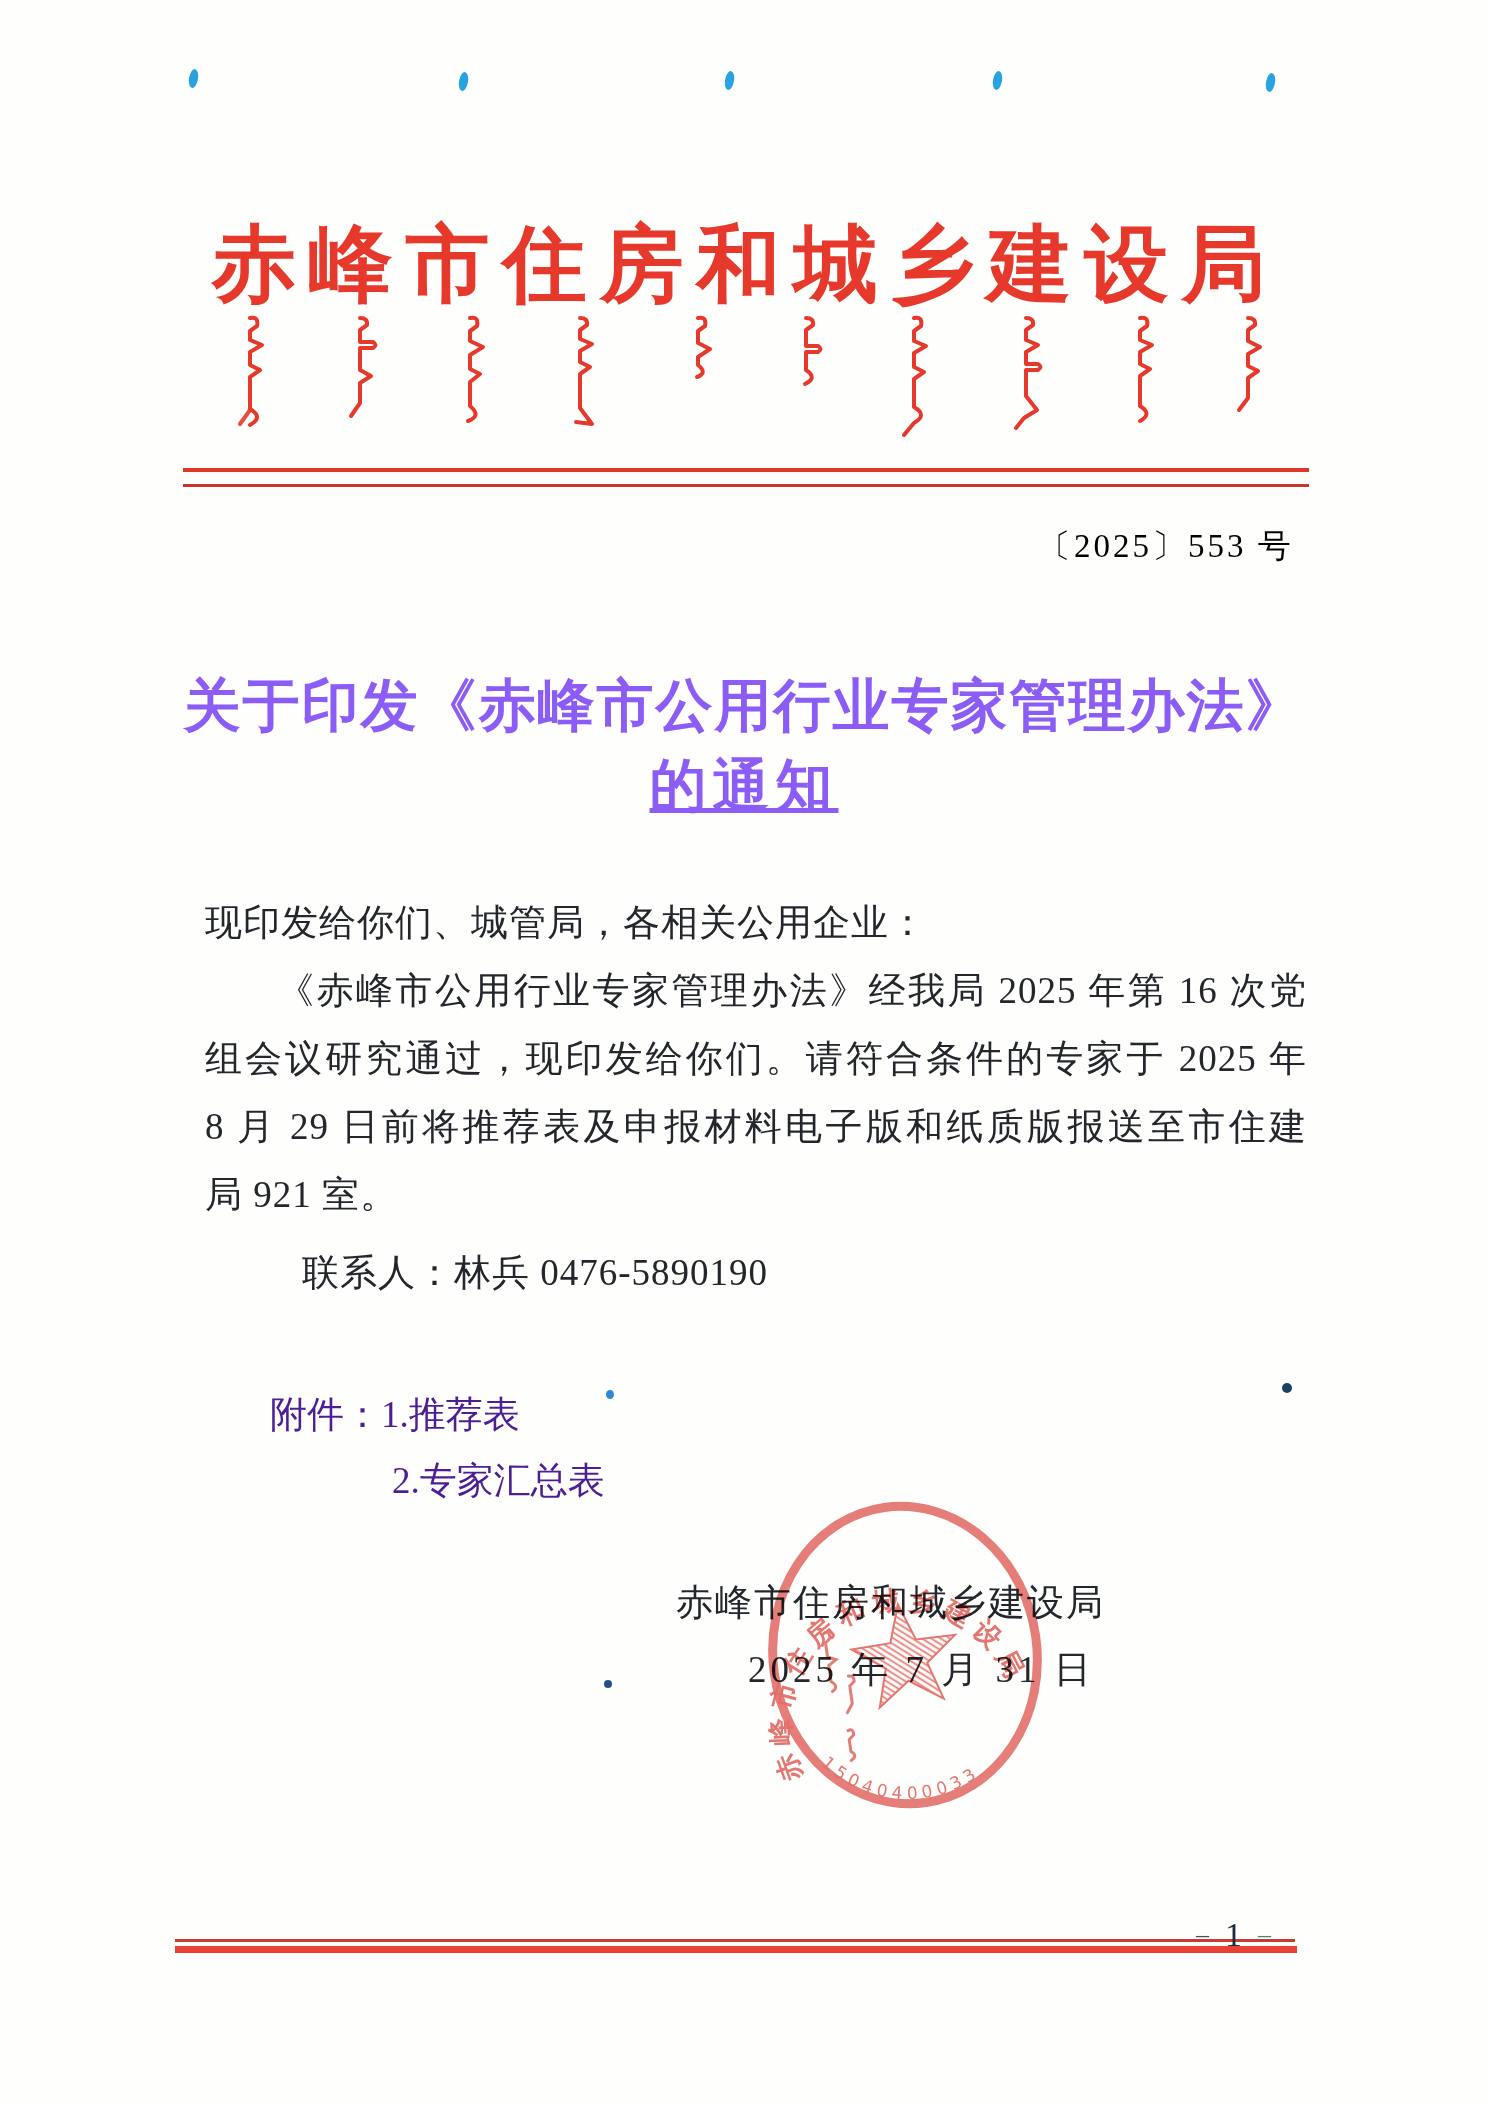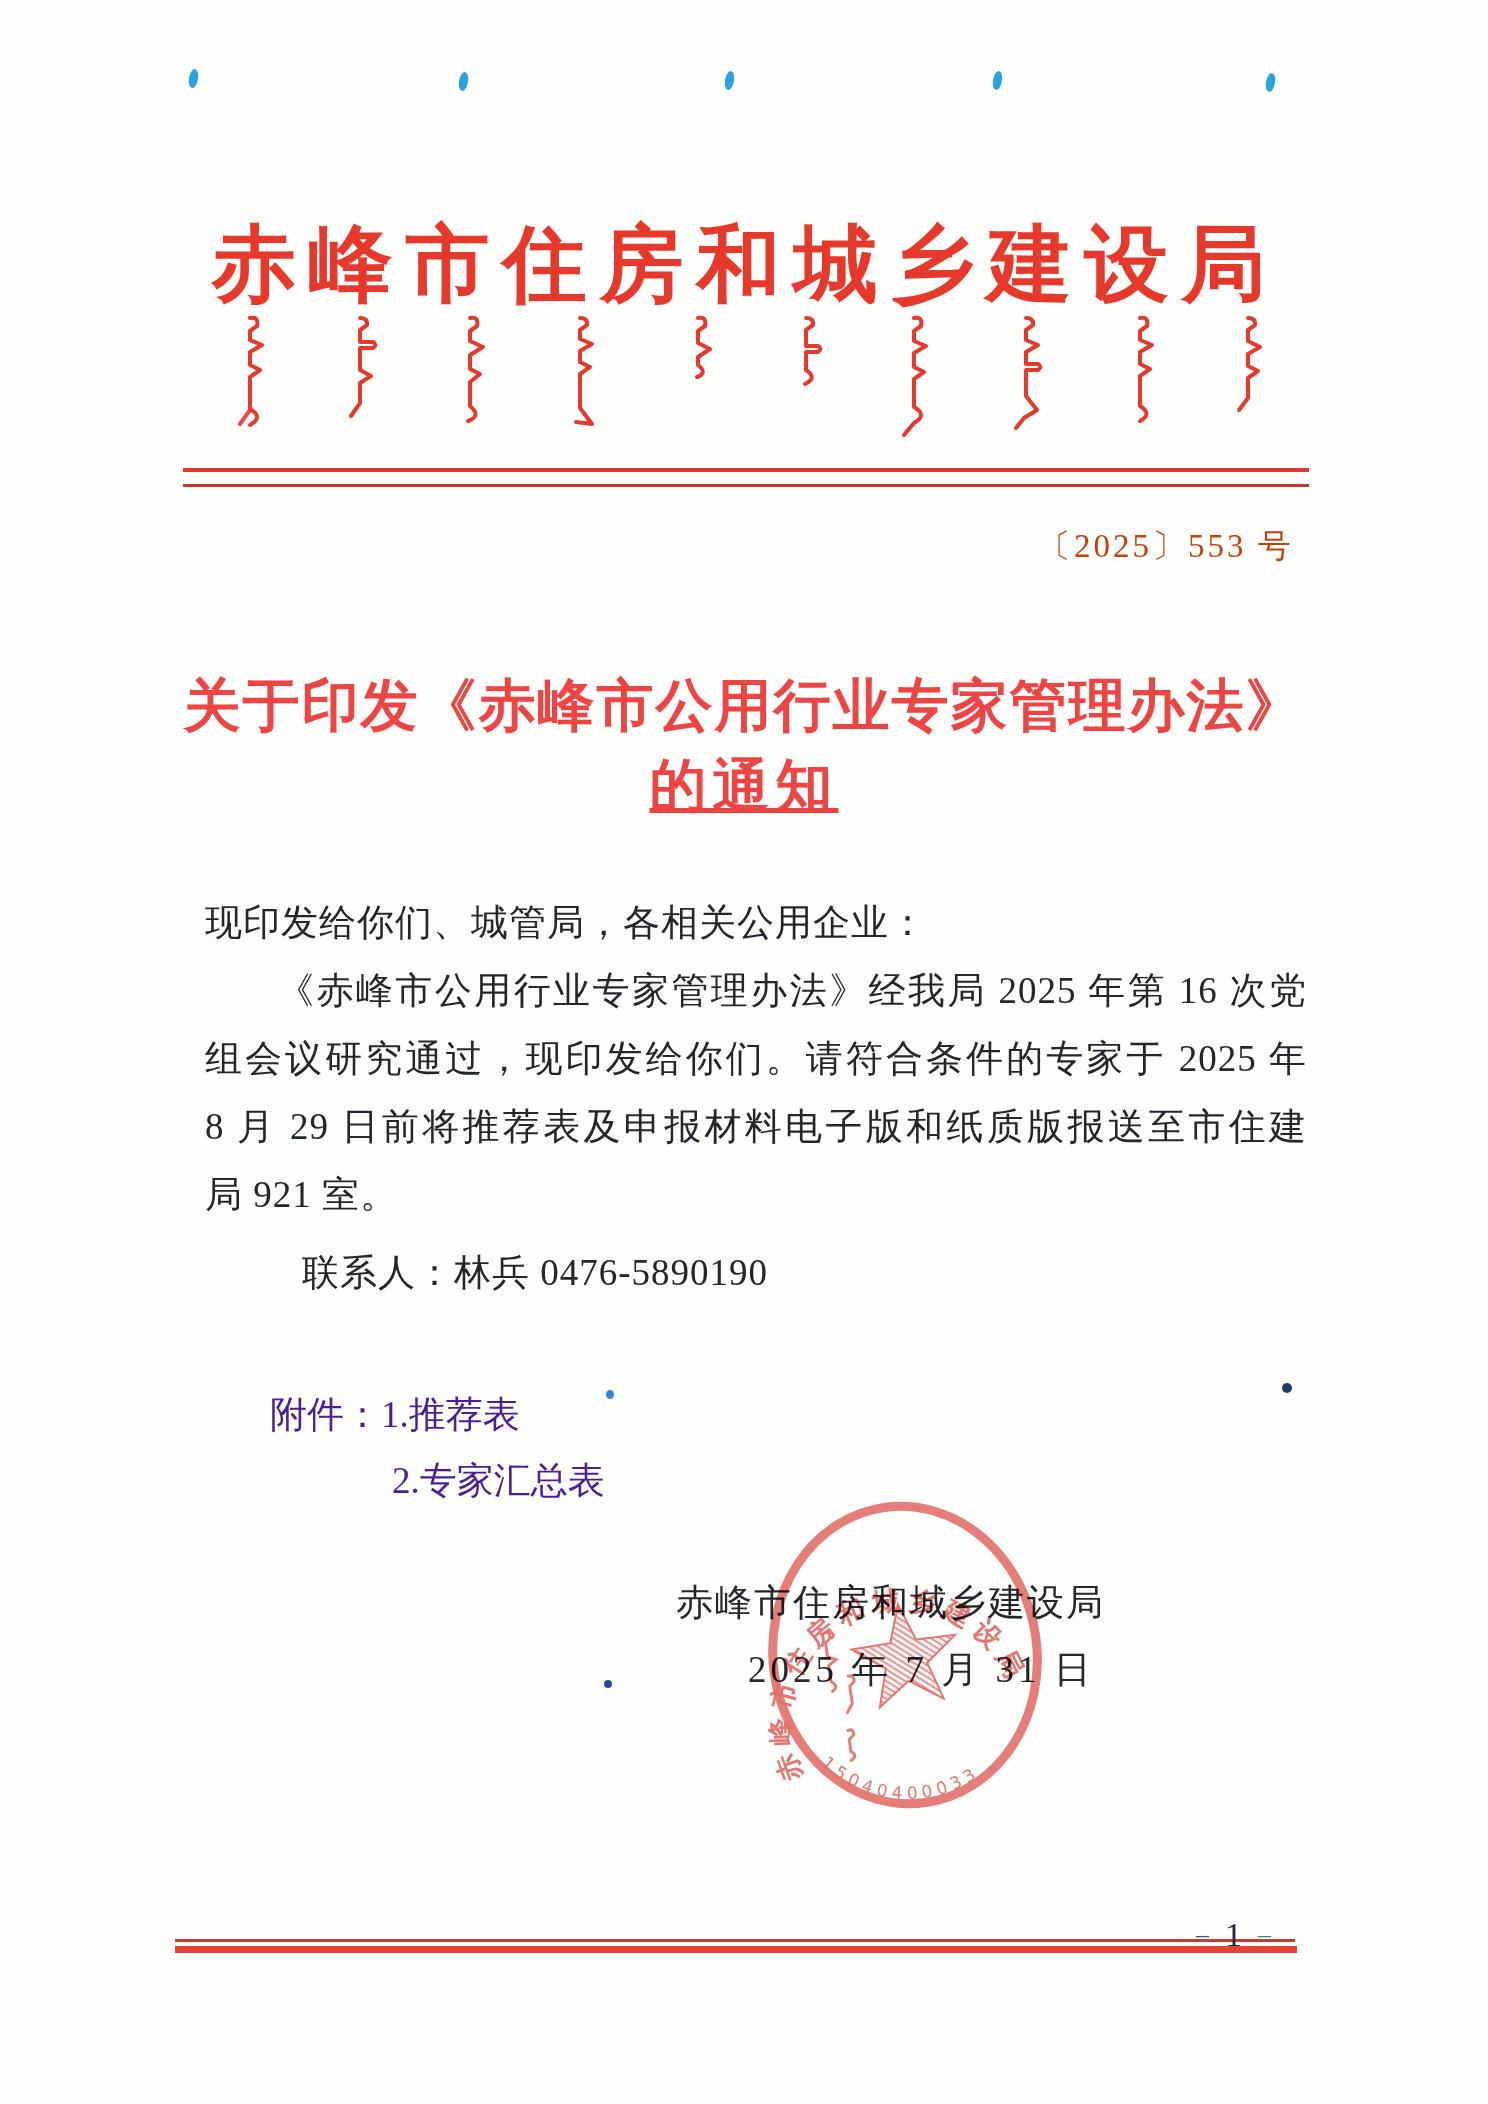--- a/index.html
+++ b/index.html
@@ -28,26 +28,26 @@
     white-space:nowrap;
   }
   .mongolian-row{position:absolute;left:210px;top:312px;}
 
   .red-sep{position:absolute;background:#dd3a2d;}
   .red-sep.top1{left:183px;top:468px;width:1126px;height:4px;background:#e03629;}
   .red-sep.top2{left:183px;top:484px;width:1126px;height:3px;background:#c5372e;}
 
   .doc-number{
     position:absolute;left:1038px;top:524px;
-    font-size:33px;color:#c2410c;letter-spacing:3px;white-space:nowrap;
+    font-size:33px;color:#000000;letter-spacing:3px;white-space:nowrap;
   }
 
   .doc-title{
     position:absolute;left:0;top:666px;width:1488px;
-    text-align:center;color:#ef4444;font-weight:700;
+    text-align:center;color:#8b5cf6;font-weight:700;
   }
   .doc-title .t1{font-size:57px;letter-spacing:2px;line-height:80px;}
   .doc-title .t2{font-size:57px;letter-spacing:6px;line-height:80px;text-decoration:underline;}
 
   .body-line{
     position:absolute;left:205px;width:1102px;
     font-size:37px;color:#23272c;letter-spacing:1px;
     white-space:nowrap;
   }
   .body-line.justify{

